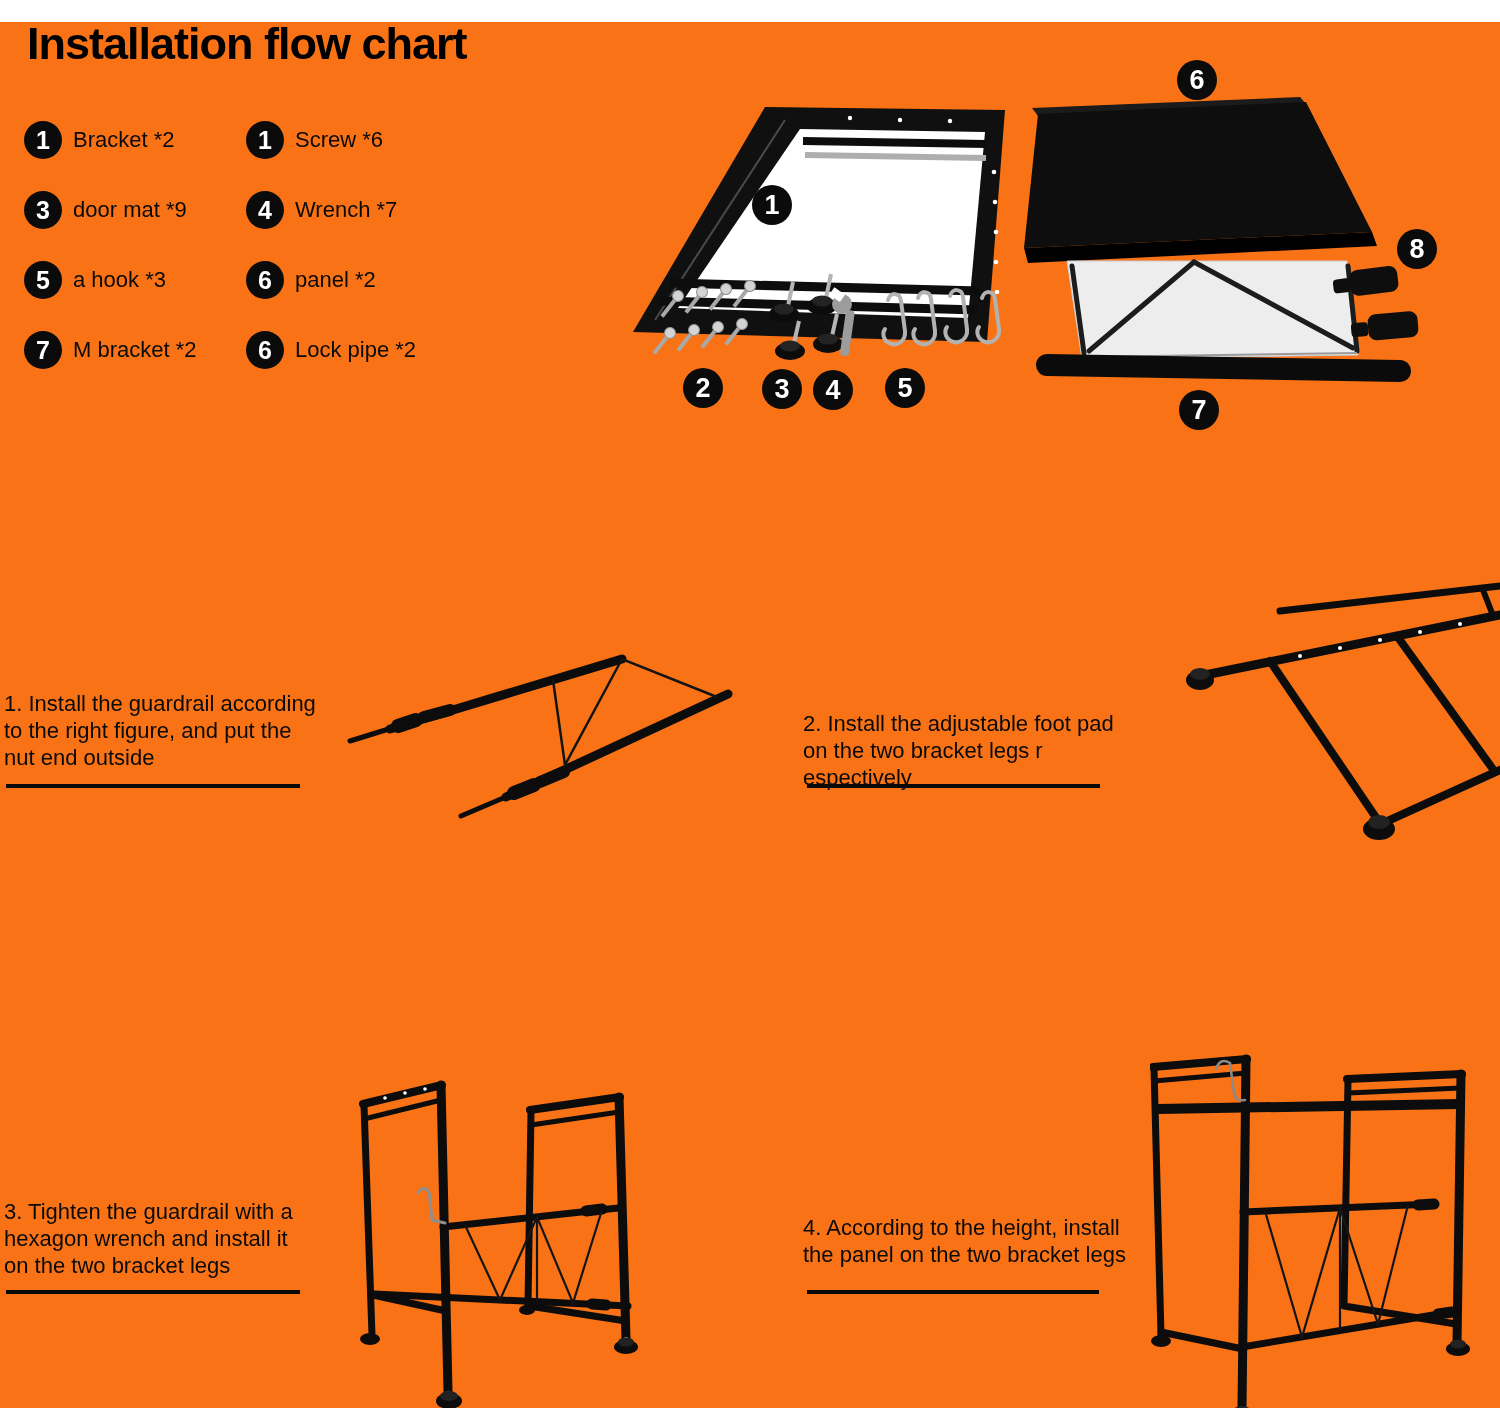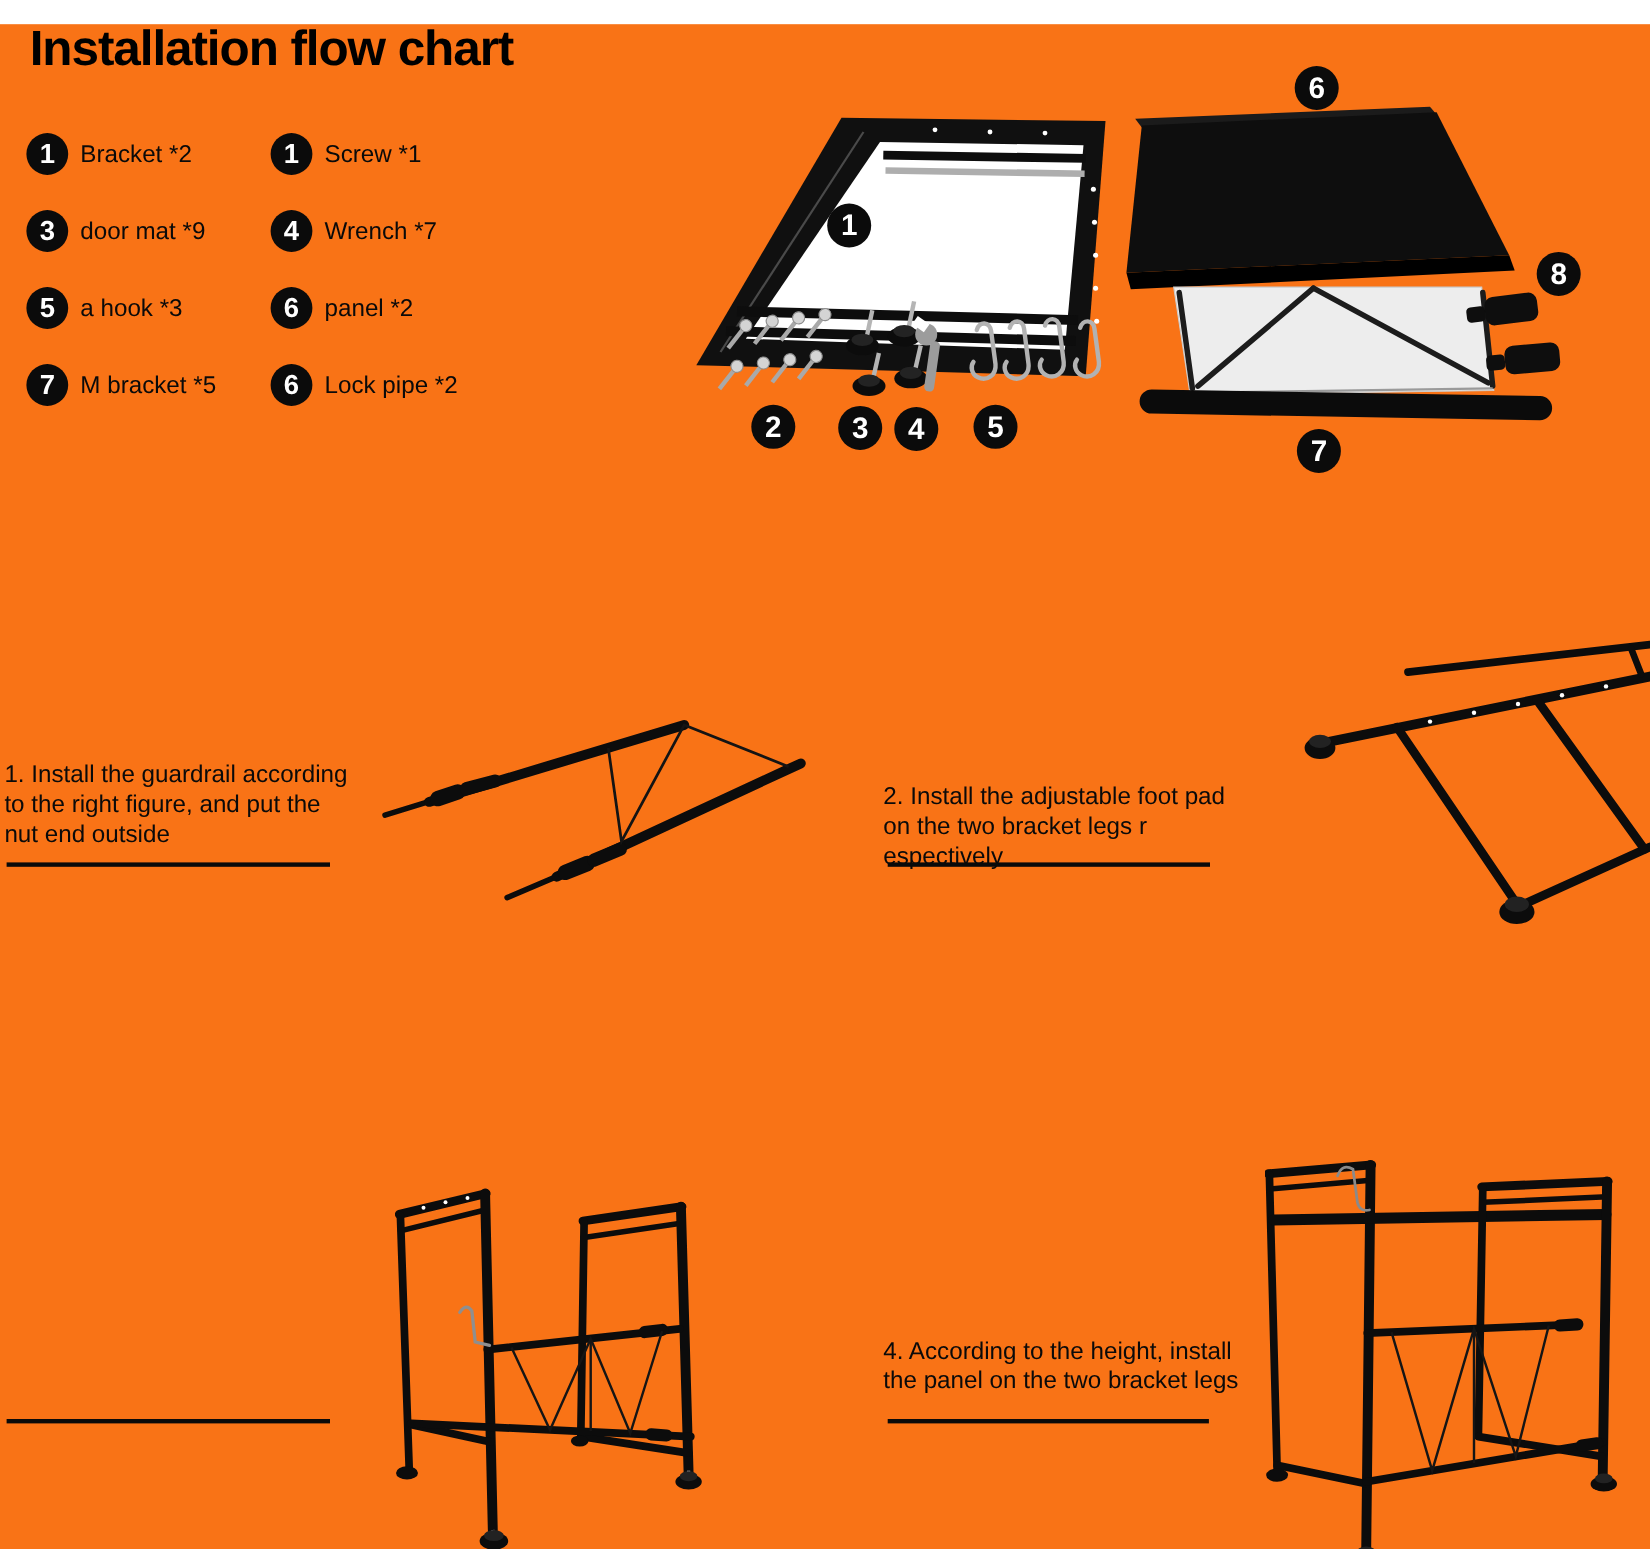--- a/index.html
+++ b/index.html
@@ -44,25 +44,25 @@
     <div class="plist-row" style="left:24px;top:168px">
       <span class="badge">3</span>
       <span class="plabel">door mat *9</span>
     </div>
     <div class="plist-row" style="left:24px;top:238px">
       <span class="badge">5</span>
       <span class="plabel">a hook *3</span>
     </div>
     <div class="plist-row" style="left:24px;top:308px">
       <span class="badge">7</span>
-      <span class="plabel">M bracket *5</span>
+      <span class="plabel">M bracket *2</span>
     </div>
     <div class="plist-row" style="left:246px;top:98px">
       <span class="badge">1</span>
-      <span class="plabel">Screw *1</span>
+      <span class="plabel">Screw *6</span>
     </div>
     <div class="plist-row" style="left:246px;top:168px">
       <span class="badge">4</span>
       <span class="plabel">Wrench *7</span>
     </div>
     <div class="plist-row" style="left:246px;top:238px">
       <span class="badge">6</span>
       <span class="plabel">panel *2</span>
     </div>
     <div class="plist-row" style="left:246px;top:308px">
@@ -264,20 +264,25 @@
       </g>
       <g>
         <ellipse cx="50" cy="103" rx="14" ry="10" fill="#0c0c0c"></ellipse>
           <ellipse cx="50" cy="97" rx="10" ry="6" fill="#222222"></ellipse>
         <ellipse cx="229" cy="252" rx="16" ry="11" fill="#0c0c0c"></ellipse>
           <ellipse cx="229" cy="245" rx="11" ry="7" fill="#222222"></ellipse>
       </g>
     </svg>
   </figure>
 
+  <div class="step-text" style="left:4px;top:1176px">
+    <div>3. Tighten the guardrail with a</div>
+    <div>hexagon wrench and install it</div>
+    <div>on the two bracket legs</div>
+  </div>
   <div class="rule" style="left:6px;top:1268px;width:294px"></div>
 
   <figure style="left:330px;top:1025px;width:400px;height:383px">
     <svg viewBox="0 0 400 383" width="400" height="383">
       <g stroke="#0c0c0c" stroke-linecap="round">
         <line x1="33" y1="57" x2="112" y2="38" stroke-width="8"></line>
         <line x1="34" y1="72" x2="111" y2="53" stroke-width="5"></line>
         <line x1="34" y1="58" x2="42" y2="288" stroke-width="7"></line>
         <line x1="111" y1="38" x2="118" y2="344" stroke-width="9"></line>
         <line x1="43" y1="248" x2="116" y2="264" stroke-width="7"></line>

